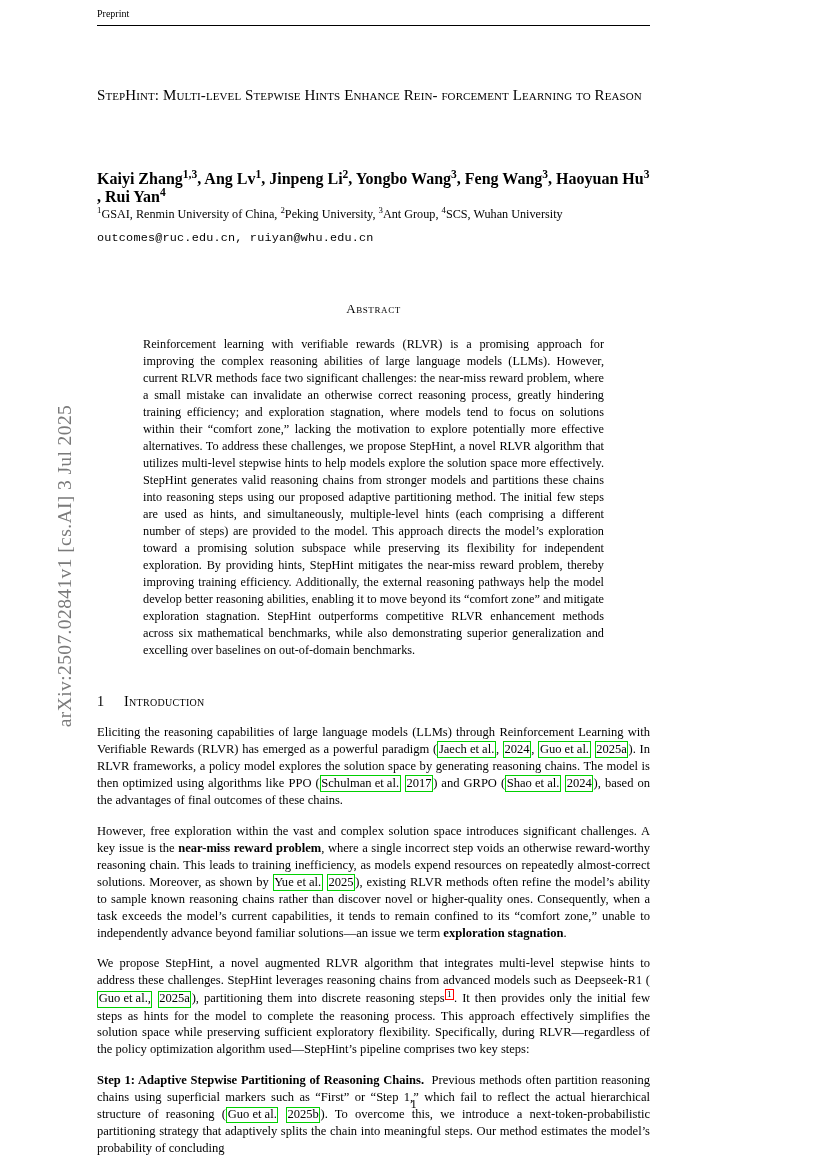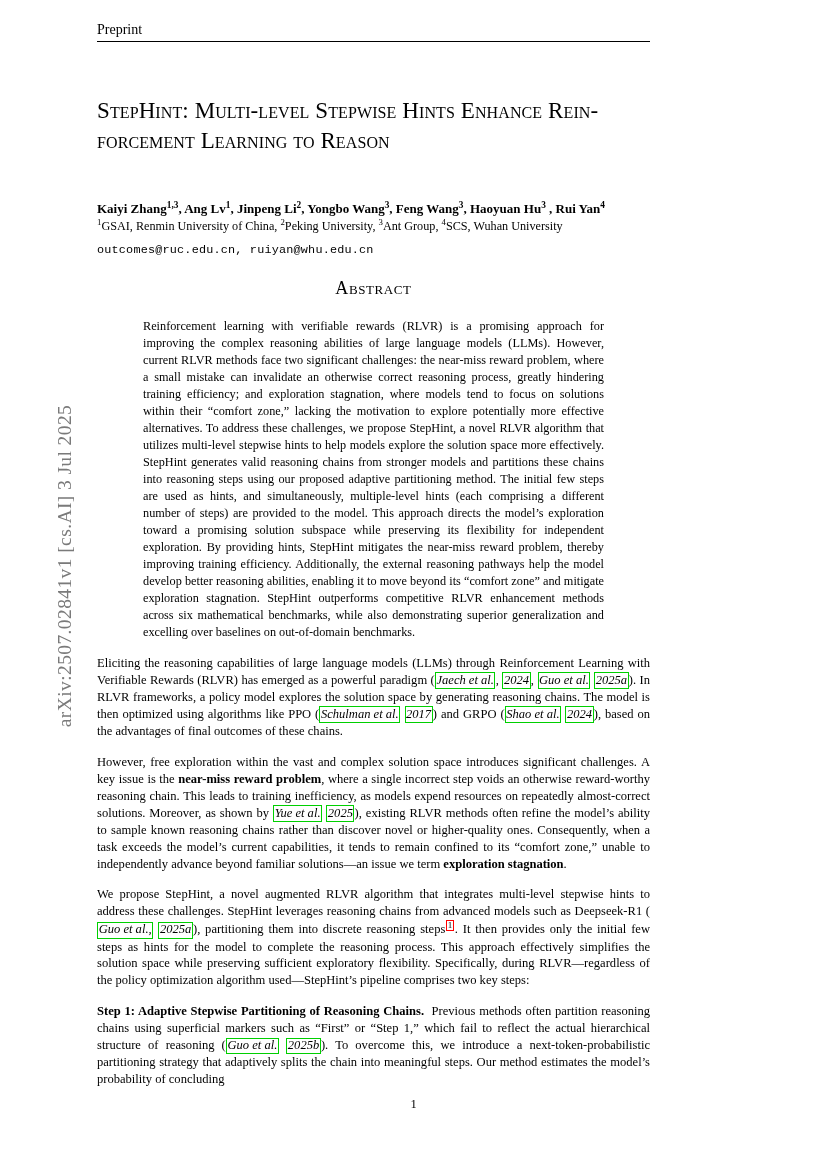--- a/index.html
+++ b/index.html
@@ -38,66 +38,66 @@
   
   #content {
     position: absolute;
     left: 97px;
     top: 0;
     width: 553px;
   }
 
   
   .runhead {
-    font-size: 14px;
+    font-size: 10px;
     line-height: 16px;
-    padding-top: 22px;
+    padding-top: 6px;
   }
   .runhead-rule {
     border: 0;
     border-top: 1.1px solid #000;
     margin: 3px 0 0 0;
     width: 553px;
   }
 
   
   #title {
     margin-top: 54px;
-    font-size: 23px;
+    font-size: 15px;
     line-height: 30px;
     font-variant: small-caps;
     letter-spacing: 0.1px;
     text-align: left;
     width: 556px;
   }
 
   
   #authors {
-    margin-top: 44px;
-    font-size: 13px;
+    margin-top: 60px;
+    font-size: 16px;
     font-weight: bold;
     line-height: 18px;
   }
   #affil {
     font-size: 12.2px;
     line-height: 17px;
   }
   #emails {
     margin-top: 8px;
     font-family: "Liberation Mono", "DejaVu Sans Mono", monospace;
     font-size: 11.8px;
     letter-spacing: 0.2px;
   }
   sup { font-size: 0.72em; vertical-align: super; line-height: 0; }
 
   
   #abstract-head {
-    margin-top: 21px;
+    margin-top: 56px;
     text-align: center;
-    font-size: 18px;
+    font-size: 13px;
     font-variant: small-caps;
     letter-spacing: 0.6px;
   }
   #abstract-body {
     margin: 19px auto 0 auto;
     width: 461px;
     font-size: 12.25px;
     line-height: 17px;
     text-align: justify;
     text-justify: inter-word;
@@ -129,21 +129,20 @@
   }
   b { font-weight: bold; }
 
   
   .cite {
     display: inline-block;
     border: 1.1px solid #00d000;
     line-height: 12.6px;
     padding: 0.5px 0.5px 1.5px 0.5px;
     margin: 0 0.2px;
-    font-style: italic;
   }
   .fnref {
     display: inline-block;
     border: 1.1px solid #ff0000;
     padding: 0px 1px;
     line-height: 9px;
     vertical-align: super;
     font-size: 0.72em;
     margin: 0 0.5px;
   }
@@ -187,20 +186,23 @@
 
     <div id="affil">
       <sup>1</sup>GSAI, Renmin University of China, <sup>2</sup>Peking University, <sup>3</sup>Ant Group, <sup>4</sup>SCS, Wuhan University
     </div>
 
     <div id="emails">outcomes@ruc.edu.cn,  ruiyan@whu.edu.cn</div>
 
     <div id="abstract-head">Abstract</div>
     <div id="abstract-body">Reinforcement learning with verifiable rewards (RLVR) is a promising approach for improving the complex reasoning abilities of large language models (LLMs). However, current RLVR methods face two significant challenges: the near-miss reward problem, where a small mistake can invalidate an otherwise correct reasoning process, greatly hindering training efficiency; and exploration stagnation, where models tend to focus on solutions within their “comfort zone,” lacking the motivation to explore potentially more effective alternatives. To address these challenges, we propose StepHint, a novel RLVR algorithm that utilizes multi-level stepwise hints to help models explore the solution space more effectively. StepHint generates valid reasoning chains from stronger models and partitions these chains into reasoning steps using our proposed adaptive partitioning method. The initial few steps are used as hints, and simultaneously, multiple-level hints (each comprising a different number of steps) are provided to the model. This approach directs the model’s exploration toward a promising solution subspace while preserving its flexibility for independent exploration. By providing hints, StepHint mitigates the near-miss reward problem, thereby improving training efficiency. Additionally, the external reasoning pathways help the model develop better reasoning abilities, enabling it to move beyond its “comfort zone” and mitigate exploration stagnation. StepHint outperforms competitive RLVR enhancement methods across six mathematical benchmarks, while also demonstrating superior generalization and excelling over baselines on out-of-domain benchmarks.</div>
 
+    <div class="section-head">
+      <span class="section-num">1</span><span class="section-title">Introduction</span>
+    </div>
 
     <p class="para"><span>Eliciting the reasoning capabilities of large language models (LLMs) through Reinforcement Learning with Verifiable Rewards (RLVR) has emerged as a powerful paradigm (</span><span class="cite">Jaech et al.</span><span>, </span><span class="cite">2024</span>, <span class="cite">Guo et al.</span> <span class="cite">2025a</span><span>). In RLVR frameworks, a policy model explores the solution space by generating reasoning chains. The model is then optimized using algorithms like PPO (</span><span class="cite">Schulman et al.</span> <span class="cite">2017</span><span>) and GRPO (</span><span class="cite">Shao et al.</span> <span class="cite">2024</span><span>), based on the advantages of final outcomes of these chains.</span></p>
 
     <p class="para"><span>However, free exploration within the vast and complex solution space introduces significant challenges. A key issue is the </span><b>near-miss reward problem</b><span>, where a single incorrect step voids an otherwise reward-worthy reasoning chain. This leads to training inefficiency, as models expend resources on repeatedly almost-correct solutions. Moreover, as shown by </span><span class="cite">Yue et al.</span> <span class="cite">2025</span><span>), existing RLVR methods often refine the model’s ability to sample known reasoning chains rather than discover novel or higher-quality ones. Consequently, when a task exceeds the model’s current capabilities, it tends to remain confined to its “comfort zone,” unable to independently advance beyond familiar solutions—an issue we term </span><b>exploration stagnation</b><span>.</span></p>
 
     <p class="para"><span>We propose StepHint, a novel augmented RLVR algorithm that integrates multi-level stepwise hints to address these challenges. StepHint leverages reasoning chains from advanced models such as Deepseek-R1 (</span><span class="cite">Guo et al.,</span> <span class="cite">2025a</span><span>), partitioning them into discrete reasoning steps</span><span class="fnref">1</span><span>. It then provides only the initial few steps as hints for the model to complete the reasoning process. This approach effectively simplifies the solution space while preserving sufficient exploratory flexibility. Specifically, during RLVR—regardless of the policy optimization algorithm used—StepHint’s pipeline comprises two key steps:</span></p>
 
     <p class="para"><b>Step 1: Adaptive Stepwise Partitioning of Reasoning Chains.</b> &nbsp;<span>Previous methods often partition reasoning chains using superficial markers such as “First” or “Step 1,” which fail to reflect the actual hierarchical structure of reasoning (</span><span class="cite">Guo et al.</span> <span class="cite">2025b</span><span>). To overcome this, we introduce a next-token-probabilistic partitioning strategy that adaptively splits the chain into meaningful steps. Our method estimates the model’s probability of concluding</span></p>
 
   </div>

